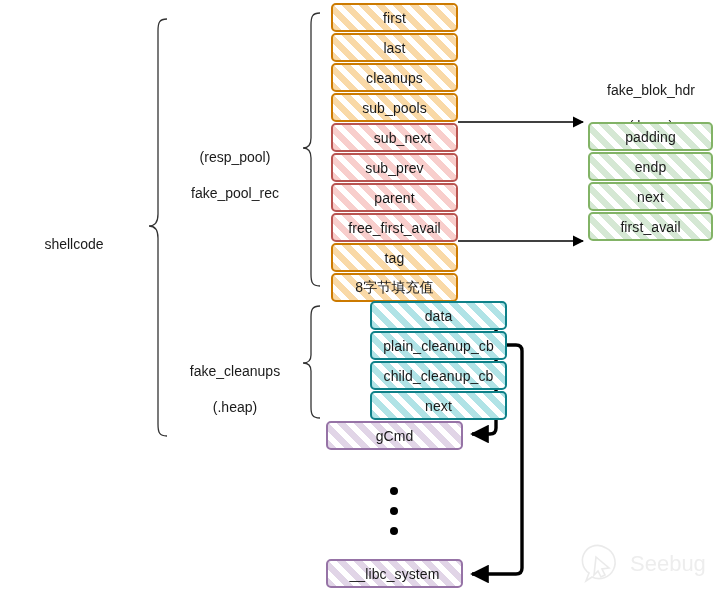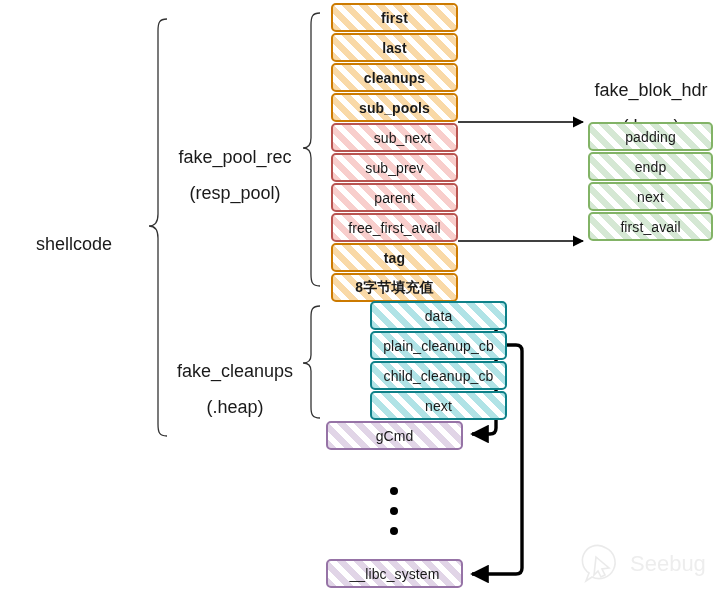--- a/index.html
+++ b/index.html
@@ -35,21 +35,20 @@
     white-space: nowrap;
   }
   .field .lbl { position: relative; z-index: 2; }
 
   
   .hatch-orange {
     border-color: #CC7A00;
     background-color: #ffffff;
     background-image: repeating-linear-gradient(45deg,
       #F9D9A7 0px, #F9D9A7 6px, #ffffff 6px, #ffffff 12px);
-    font-weight: bold;
   }
   .hatch-red {
     border-color: #B85450;
     background-color: #ffffff;
     background-image: repeating-linear-gradient(45deg,
       #F8CECC 0px, #F8CECC 6px, #ffffff 6px, #ffffff 12px);
   }
   .hatch-teal {
     border-color: #0E8088;
     background-color: #ffffff;
@@ -65,21 +64,21 @@
   }
   .hatch-green {
     border-color: #82B366;
     background-color: #ffffff;
     background-image: repeating-linear-gradient(45deg,
       #D5E8D4 0px, #D5E8D4 6px, #ffffff 6px, #ffffff 12px);
   }
 
   .caption {
     position: absolute;
-    font-size: 18px;
+    font-size: 14px;
     color: #1a1a1a;
     text-align: center;
     line-height: 18px;
     white-space: pre-line;
   }
   .brace-svg, .arrow-svg, .dots-svg {
     position: absolute;
     overflow: visible;
   }
   .watermark {
@@ -153,22 +152,22 @@
     <circle cx="394" cy="511" r="4" fill="#000000"></circle>
     <circle cx="394" cy="531" r="4" fill="#000000"></circle>
   </g>
 </svg>
 
 <div class="caption" style="left:16px; top:217px; width:116px;">
   <span>shellcode</span>
 </div>
 
 <div class="caption" style="left:165px; top:130px; width:140px;">
+  <div>(resp_pool)</div>
   <div>fake_pool_rec</div>
-  <div>(resp_pool)</div>
 </div>
 
 <div class="caption" style="left:165px; top:344px; width:140px;">
   <div>fake_cleanups</div>
   <div>(.heap)</div>
 </div>
 
 <div class="caption" style="left:584px; top:63px; width:134px;">
   <div>fake_blok_hdr</div>
   <div>(.heap)</div>

